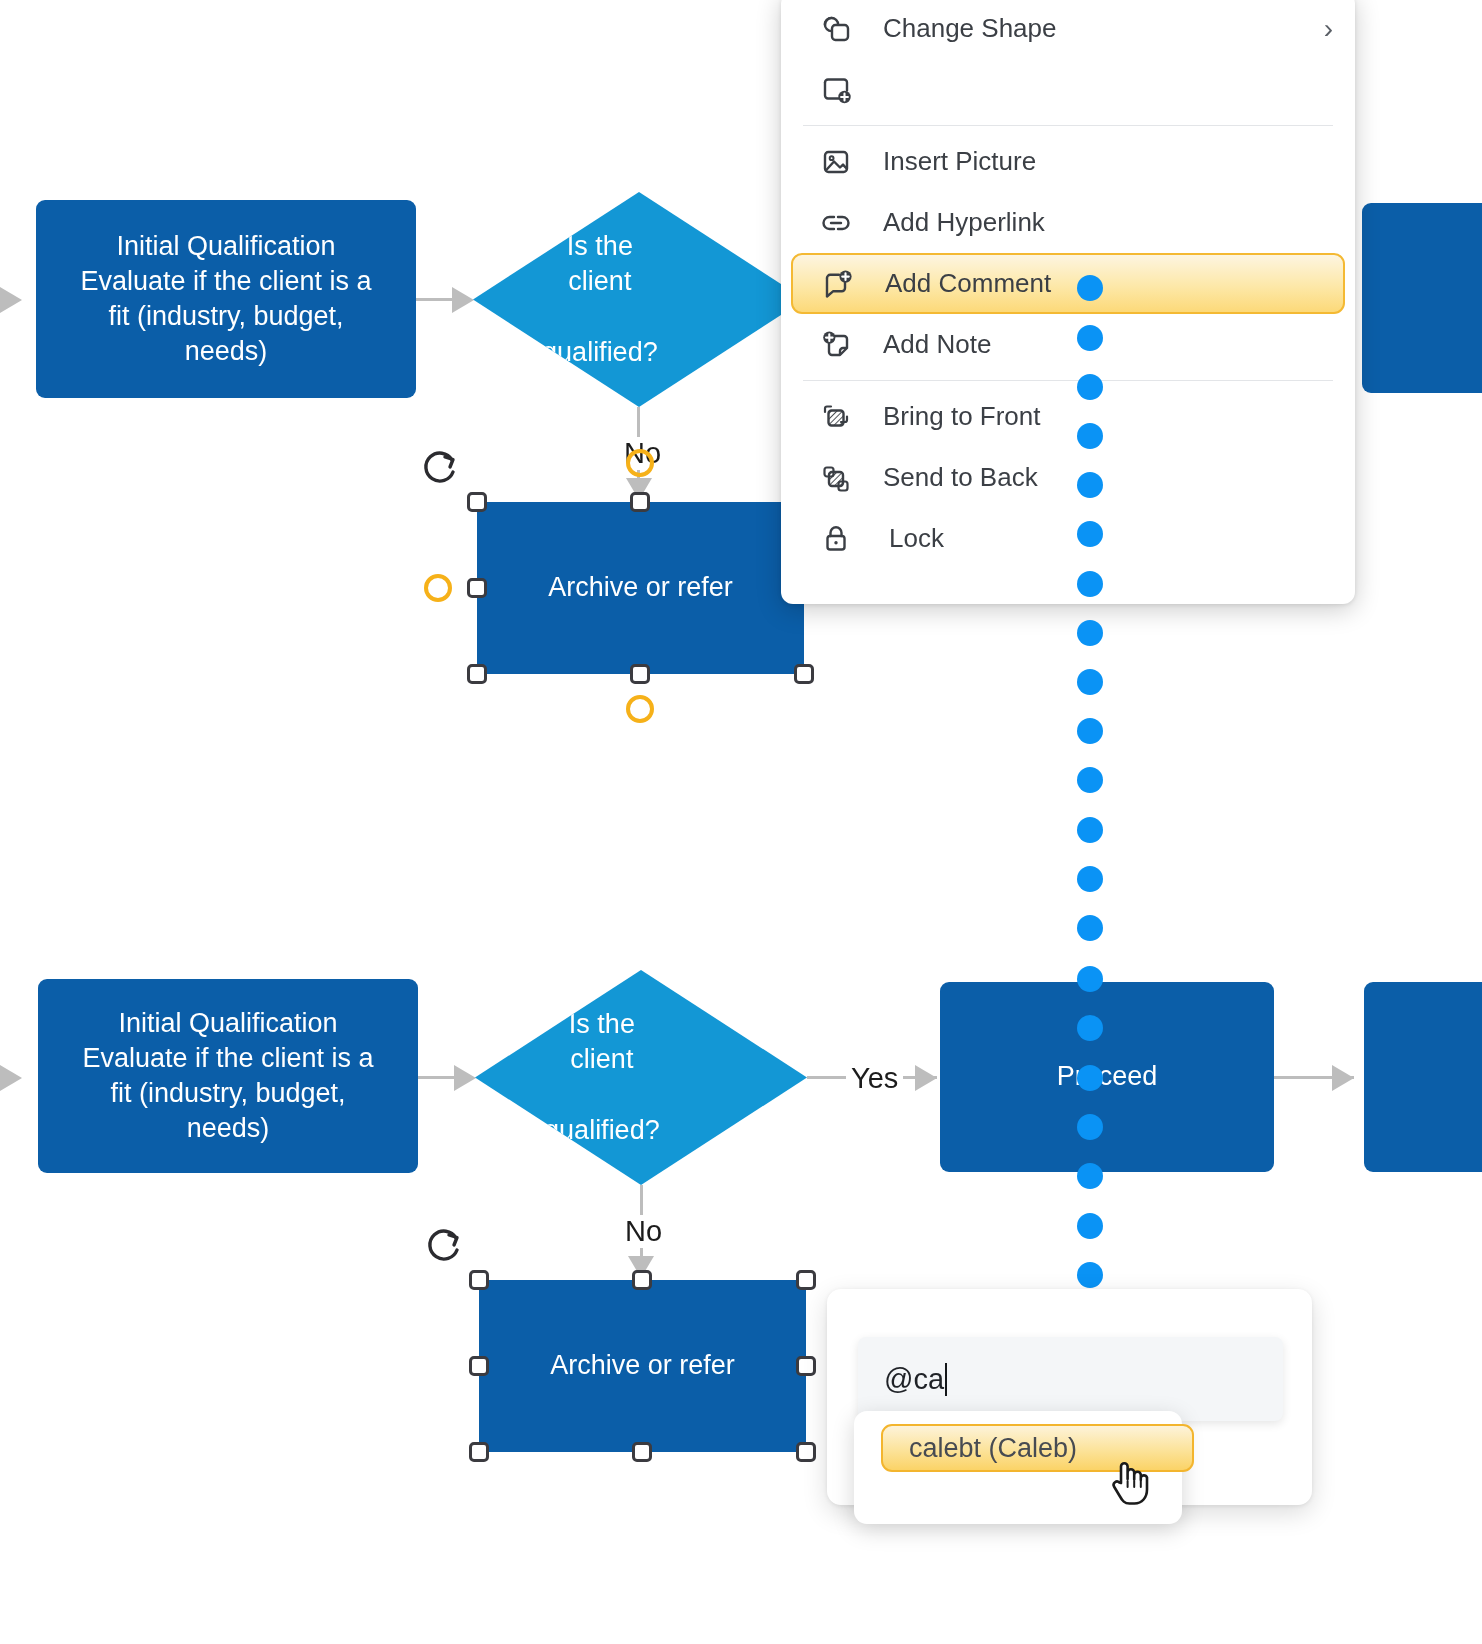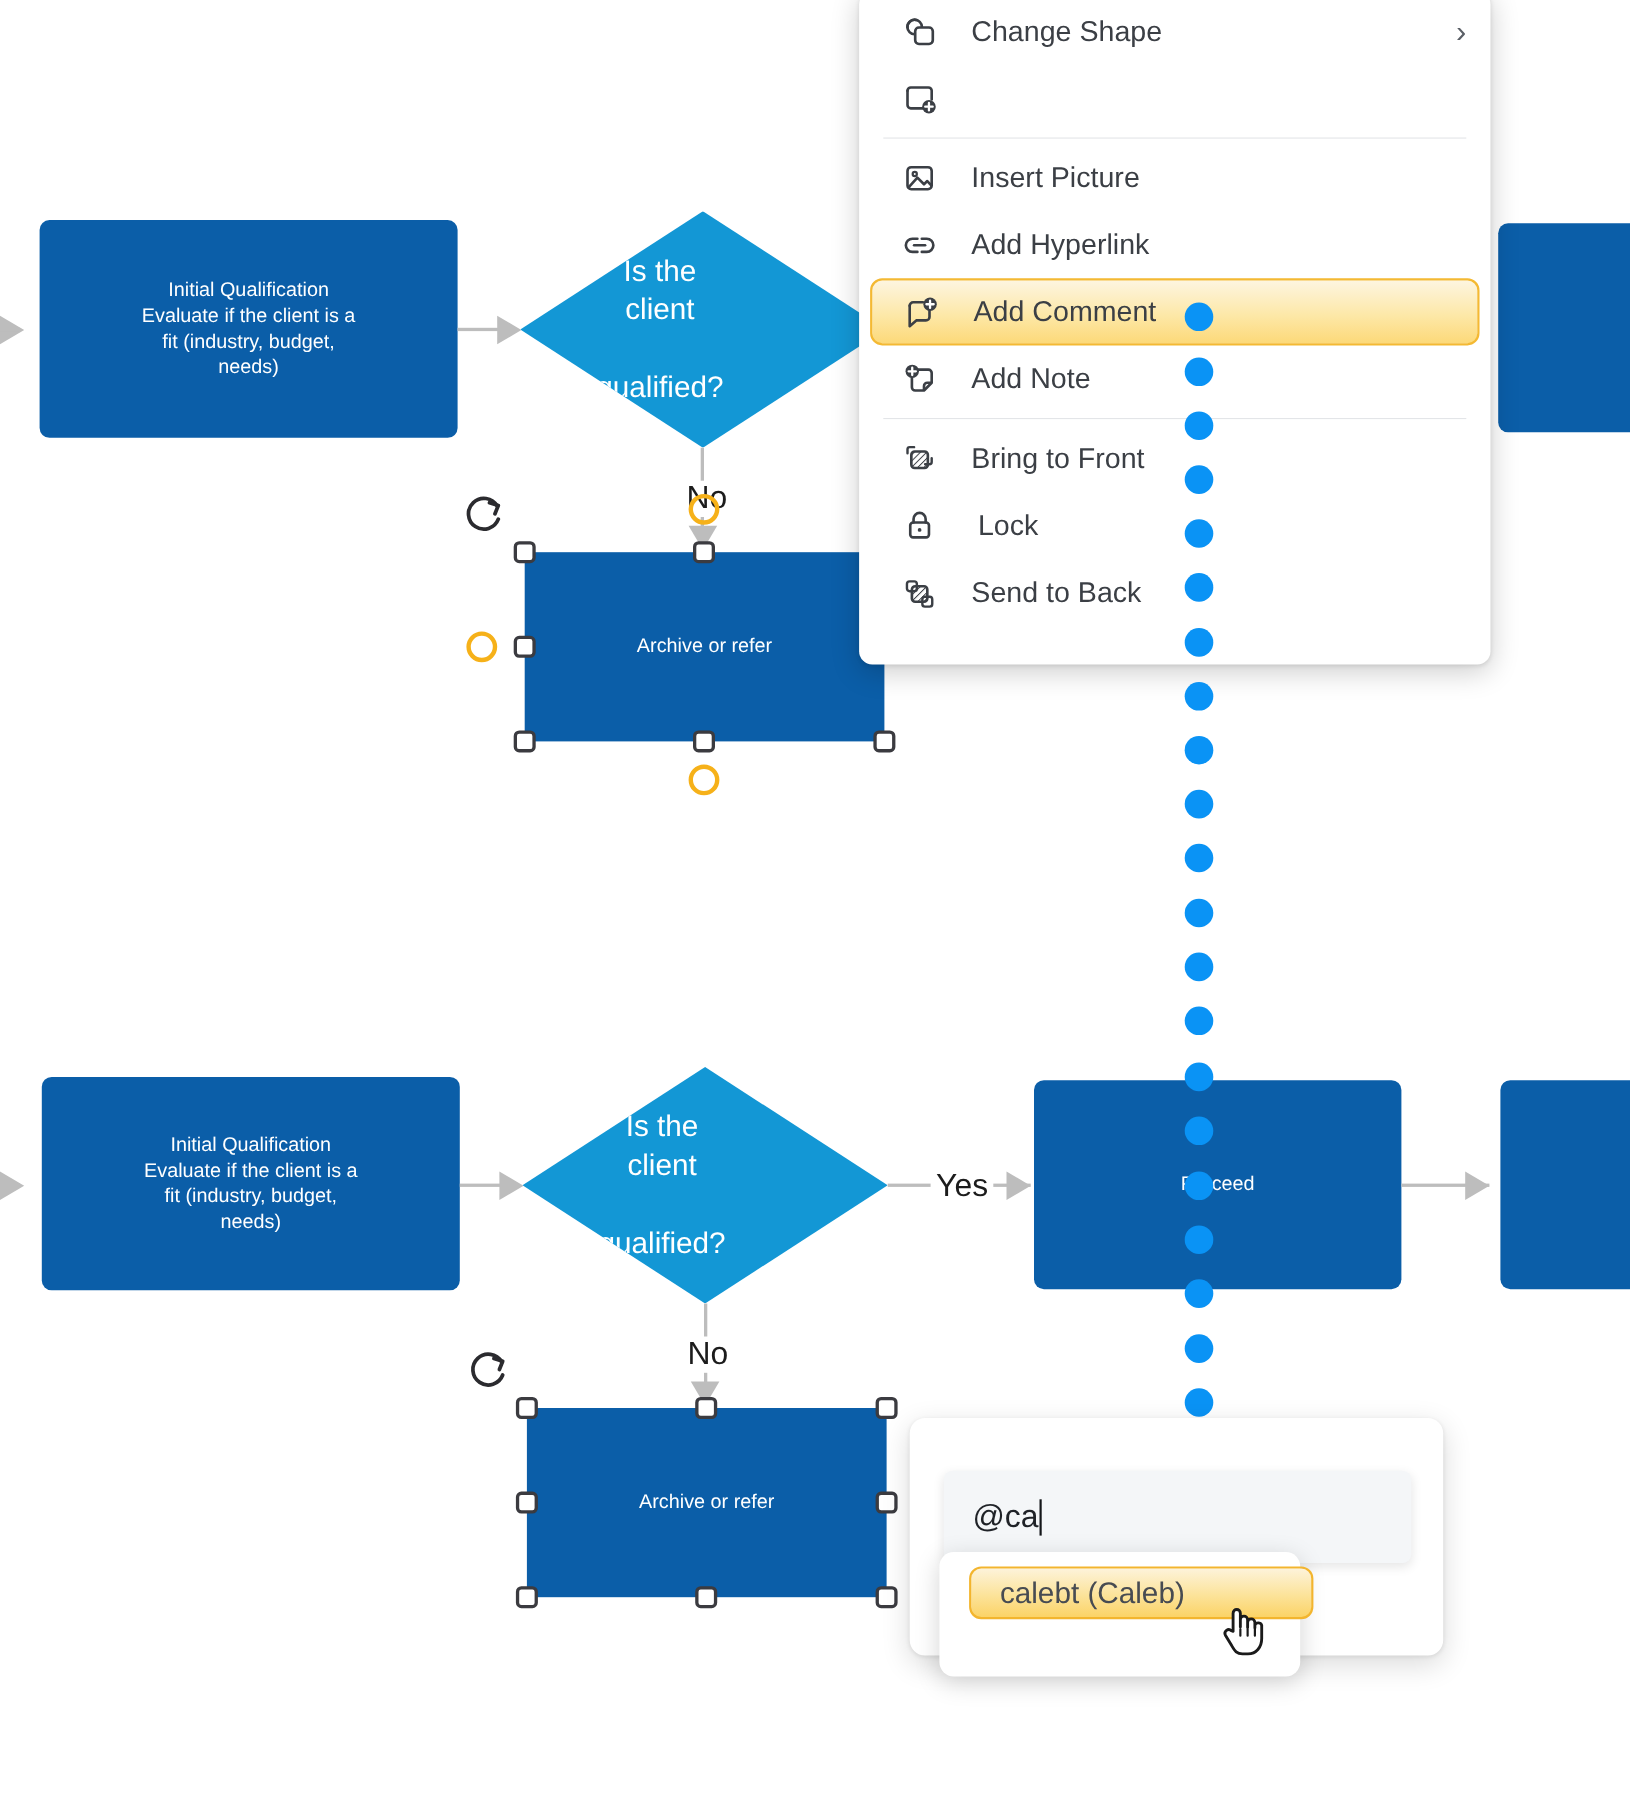--- a/index.html
+++ b/index.html
@@ -12,21 +12,21 @@
   }
   .canvas{position:absolute;inset:0;}
 
   
   .proc{
     position:absolute;
     background:#0b5ea8;
     color:#ffffff;
     display:flex;align-items:center;justify-content:center;
     text-align:center;
-    font-size:18px;
+    font-size:27px;
     line-height:1.30;
     font-family:"Liberation Sans", sans-serif;
     box-sizing:border-box;
     padding:23px 10px;
   }
   .proc.round{border-radius:9px;}
   .proc.sq{border-radius:0;}
 
   .diamond{
     position:absolute;
@@ -328,42 +328,42 @@
           <path d="M22 22 H26 a2 2 0 0 0 2 -2 V16.5" fill="none" stroke="#3b3f45" stroke-width="2.2" stroke-linecap="round"></path>
           <rect x="9.5" y="10.5" width="15" height="15" rx="3" fill="url(#hatchA)" stroke="#3b3f45" stroke-width="2.4"></rect>
         </svg>
       </span>
       <span class="lbl">Bring to Front</span>
     </div>
 
     <div class="mi">
       <span class="glyph">
         <svg width="34" height="34" viewBox="0 0 34 34">
-          <path d="M11.5 14 V10.8 a5.5 5.5 0 0 1 11 0 V14" fill="none" stroke="#3b3f45" stroke-width="2.4" stroke-linecap="round"></path>
-          <rect x="8.5" y="14" width="17" height="13.5" rx="2.6" fill="none" stroke="#3b3f45" stroke-width="2.4"></rect>
-          <circle cx="17" cy="20.8" r="1.7" fill="#3b3f45"></circle>
-        </svg>
-      </span>
-      <span class="lbl" style="padding-left:6px;">Lock</span>
-    </div>
-
-    <div class="mi">
-      <span class="glyph">
-        <svg width="34" height="34" viewBox="0 0 34 34">
           <defs>
             <pattern id="hatchB" width="4" height="4" patternTransform="rotate(45)" patternUnits="userSpaceOnUse">
               <line x1="0" y1="0" x2="0" y2="4" stroke="#3b3f45" stroke-width="1.8"></line>
             </pattern>
           </defs>
           <rect x="5.5" y="6.5" width="9" height="9" rx="2.4" fill="#fff" stroke="#3b3f45" stroke-width="2.2"></rect>
           <rect x="19.5" y="20.5" width="9" height="9" rx="2.4" fill="#fff" stroke="#3b3f45" stroke-width="2.2"></rect>
           <rect x="10" y="11" width="14" height="14" rx="3" fill="url(#hatchB)" stroke="#3b3f45" stroke-width="2.4"></rect>
         </svg>
       </span>
       <span class="lbl">Send to Back</span>
+    </div>
+
+    <div class="mi">
+      <span class="glyph">
+        <svg width="34" height="34" viewBox="0 0 34 34">
+          <path d="M11.5 14 V10.8 a5.5 5.5 0 0 1 11 0 V14" fill="none" stroke="#3b3f45" stroke-width="2.4" stroke-linecap="round"></path>
+          <rect x="8.5" y="14" width="17" height="13.5" rx="2.6" fill="none" stroke="#3b3f45" stroke-width="2.4"></rect>
+          <circle cx="17" cy="20.8" r="1.7" fill="#3b3f45"></circle>
+        </svg>
+      </span>
+      <span class="lbl" style="padding-left:6px;">Lock</span>
     </div>
   </div>
 
   <div class="dot" style="left:1077px;top:275px;"></div>
   <div class="dot" style="left:1077px;top:325px;"></div>
   <div class="dot" style="left:1077px;top:374px;"></div>
   <div class="dot" style="left:1077px;top:423px;"></div>
   <div class="dot" style="left:1077px;top:472px;"></div>
   <div class="dot" style="left:1077px;top:521px;"></div>
   <div class="dot" style="left:1077px;top:571px;"></div>

